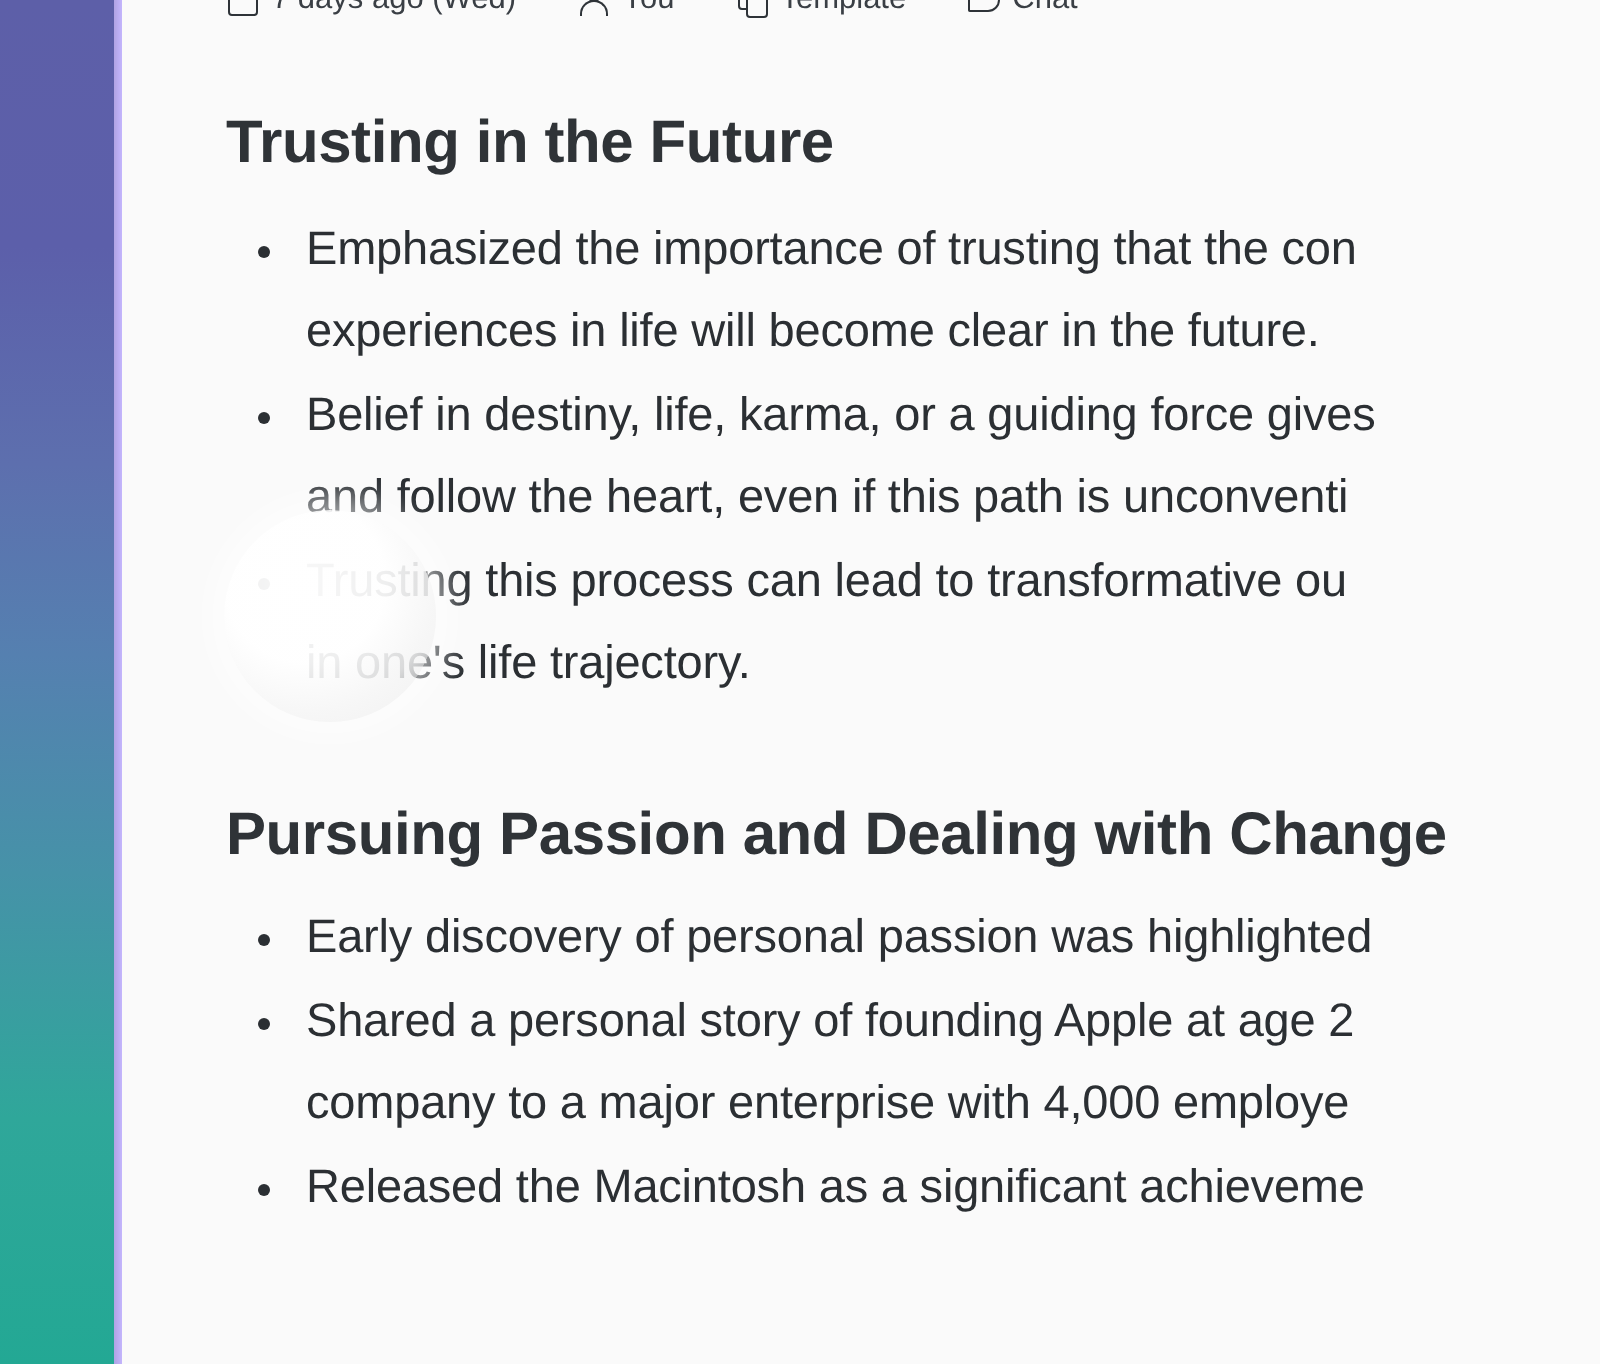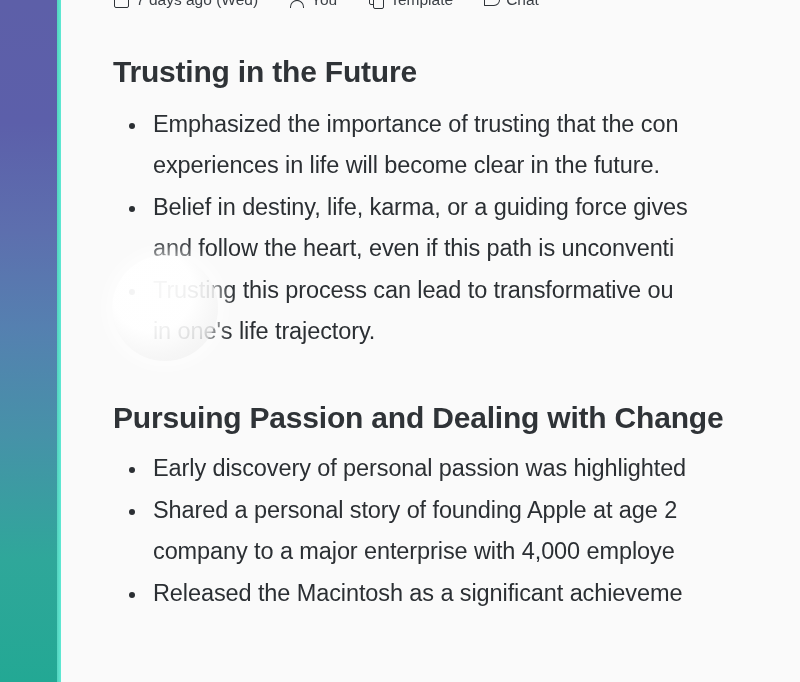--- a/index.html
+++ b/index.html
@@ -11,21 +11,21 @@
     overflow: hidden;
     background: #ffffff;
     font-family: "Liberation Sans", sans-serif;
   }
 
   #app {
     position: relative;
     width: 800px;
     height: 682px;
     overflow: hidden;
-    background: #5eead4;
+    background: #c4b5fd;
   }
 
   
   .gradient-rail {
     position: absolute;
     left: 0;
     top: 0;
     width: 57px;
     height: 682px;
     background: linear-gradient(180deg,

